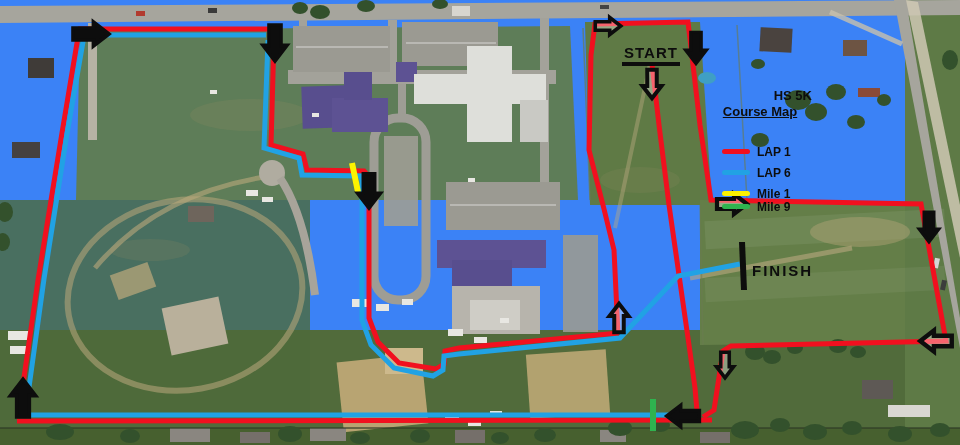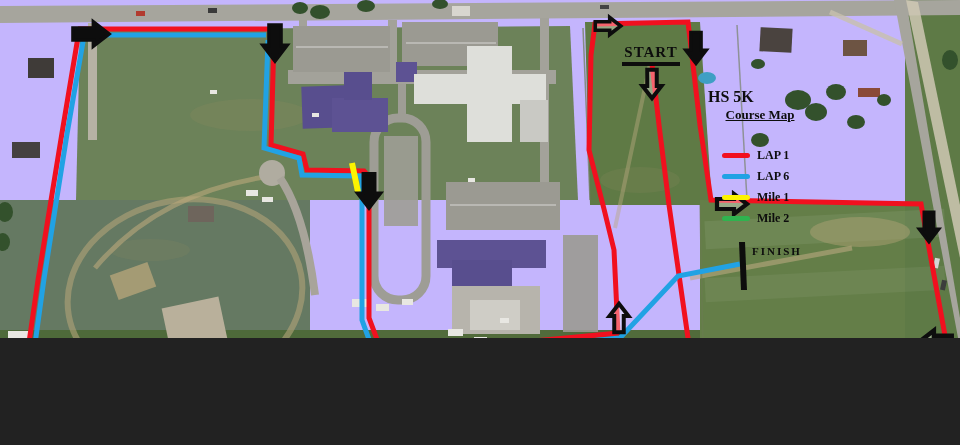--- a/index.html
+++ b/index.html
@@ -1,41 +1,41 @@
 <!DOCTYPE html>
 <html><head>
 <meta charset="utf-8">
 <style>
   html,body{margin:0;padding:0;background:#222;}
   .stage{
-    position:relative;width:960px;height:338px;overflow:hidden;
-    font-family:Liberation Serif, serif;
-    background:#c4b5fd;
+    position:relative;width:960px;height:445px;overflow:hidden;
+    font-family:Liberation Sans, sans-serif;
+    background:#3b82f6;
   }
   .stage svg{position:absolute;left:0;top:0;}
   .map-label{
     position:absolute;color:#0d0d0d;font-weight:bold;
     letter-spacing:1px;white-space:nowrap;
   }
   .start-label{
     left:622px;top:44px;width:58px;text-align:center;
     font-size:15px;border-bottom:4px solid #0d0d0d;padding-bottom:1px;
   }
-  .finish-label{left:752px;top:245px;font-size:11px;letter-spacing:2px;}
+  .finish-label{left:752px;top:262px;font-size:15px;letter-spacing:2px;}
   .legend{
     position:absolute;left:708px;top:88px;width:104px;color:#0d0d0d;
   }
-  .legend-title1{font-size:16px;font-weight:bold;text-align:left;}
+  .legend-title1{font-size:13px;font-weight:bold;text-align:right;}
   .legend-title2{
     font-size:13px;font-weight:bold;text-align:center;
     text-decoration:underline;margin-top:1px;margin-bottom:26px;
   }
   .legend-row{display:flex;align-items:center;height:13px;}
   .legend-row.lap{margin-bottom:8px;}
-  .legend-row.mile{margin-bottom:0px;margin-top:8px;}
+  .legend-row.mile{margin-bottom:0px;}
   .legend-swatch{
     width:28px;height:5px;border-radius:3px;margin-left:14px;flex:0 0 auto;
   }
   .legend-label{font-size:12px;font-weight:bold;margin-left:7px;}
 </style>
 </head>
 <body>
 
 <div class="stage">
 
@@ -230,18 +230,18 @@
         <div class="legend-row lap">
           <div class="legend-swatch" style="background: rgb(33, 162, 228);"></div>
           <div class="legend-label">LAP 6</div>
         </div>
         <div class="legend-row mile">
           <div class="legend-swatch" style="background: rgb(253, 243, 0);"></div>
           <div class="legend-label">Mile 1</div>
         </div>
         <div class="legend-row mile">
           <div class="legend-swatch" style="background: rgb(47, 179, 79);"></div>
-          <div class="legend-label">Mile 2</div>
+          <div class="legend-label">Mile 9</div>
         </div>
       </div>
   </div>
 
 </div>
 
 </body></html>

